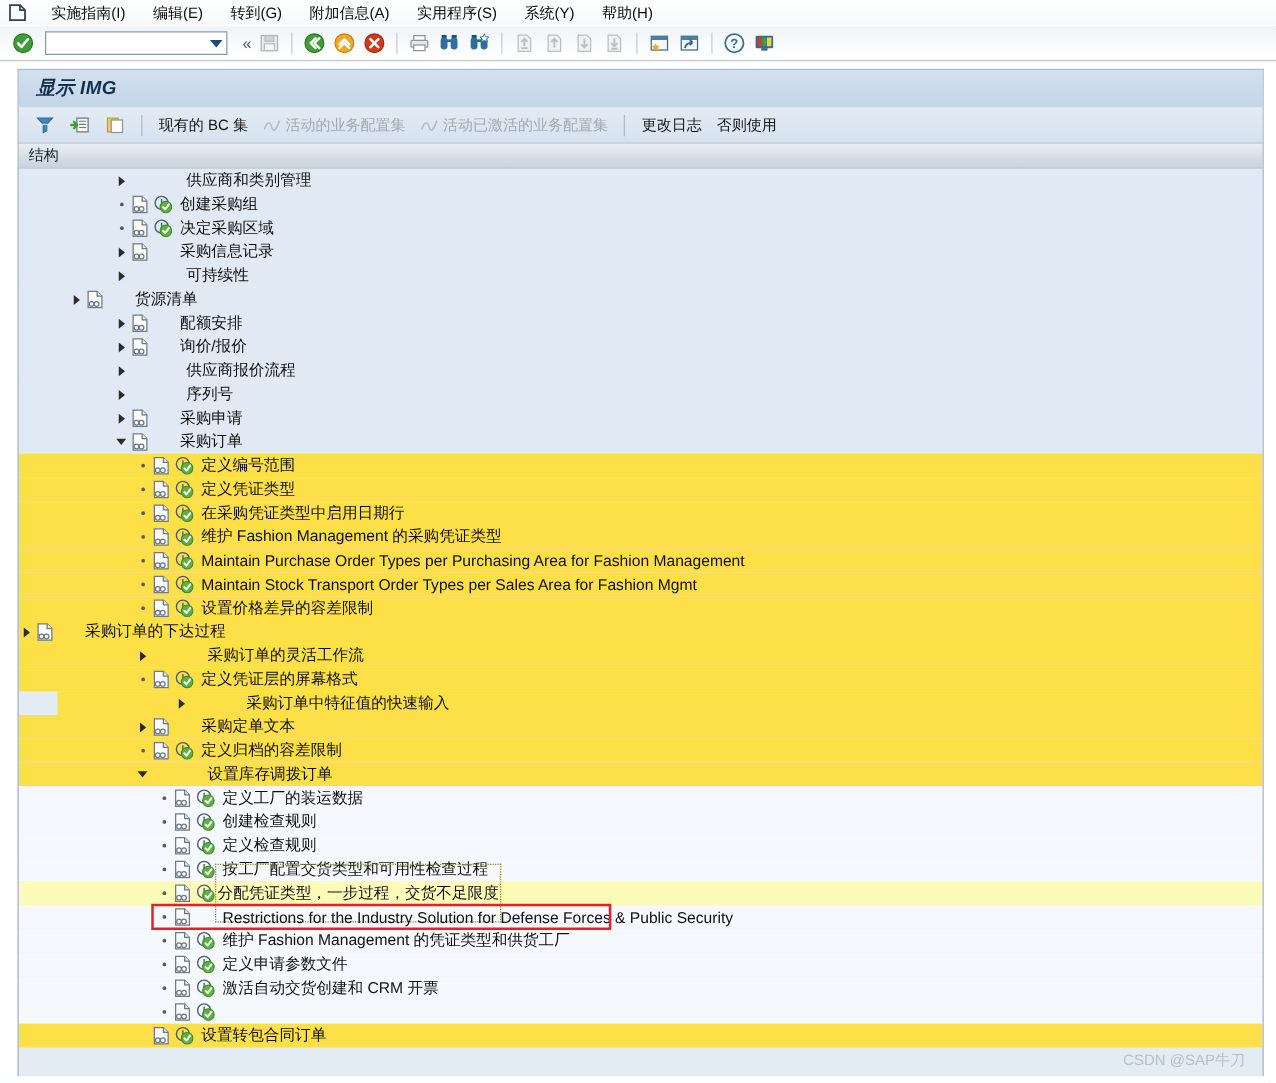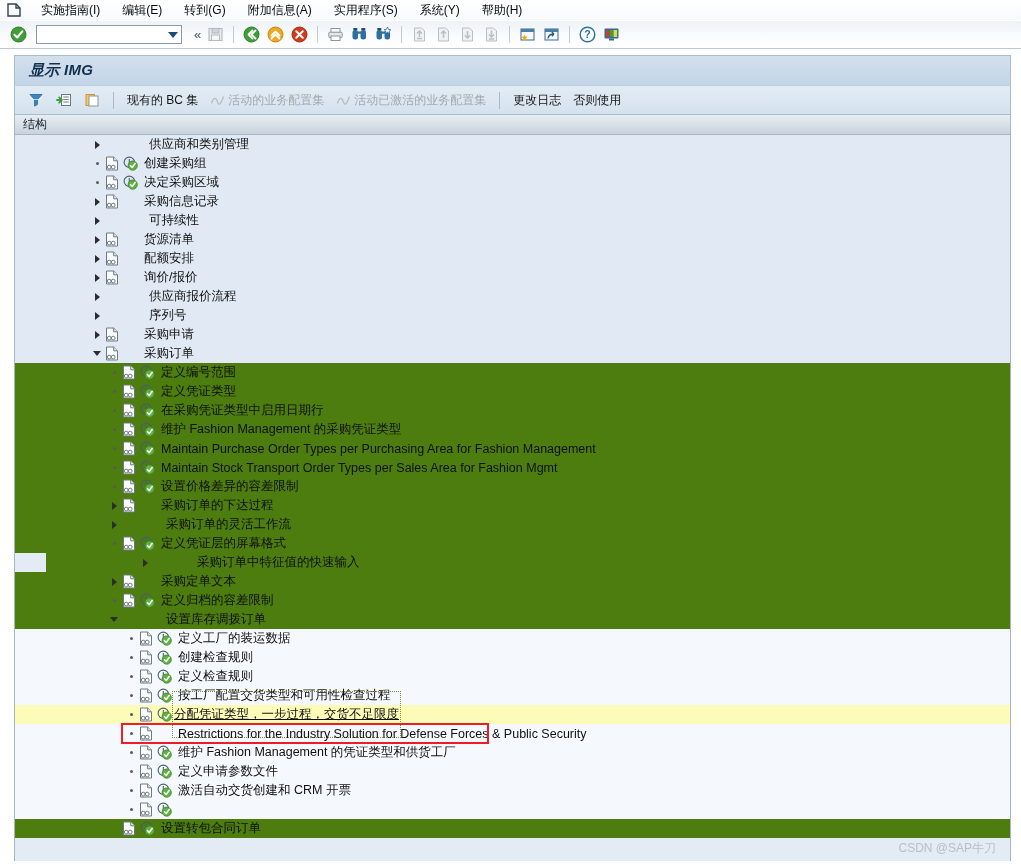--- a/index.html
+++ b/index.html
@@ -141,21 +141,21 @@
   .row {
     height: 19px;
     display: flex;
     align-items: center;
     font-size: 12.5px;
     color: #101010;
     white-space: nowrap;
     cursor: default;
   }
   .lvl-1 { background: #e1eaf4; }
-  .lvl-2 { background: #4d7c0f; }
+  .lvl-2 { background: #fde047; }
   .lvl-3 { background: #f5f9fd; }
   .row.sel { background: #fdfbb8; }
 
   .twisty {
     width: 12px; height: 19px;
     display: flex; align-items: center; justify-content: center;
     flex: 0 0 12px;
   }
   .tw-right { width:0;height:0;border-top:4px solid transparent;border-bottom:4px solid transparent;border-left:5px solid #2c2c2c; }
   .tw-down  { width:0;height:0;border-left:4px solid transparent;border-right:4px solid transparent;border-top:5px solid #2c2c2c; }
@@ -169,21 +169,20 @@
   .lbl-ind { padding-left: 10px; }
 
   .selbox {
     position: absolute;
     border: 2px solid #ee1c25;
     pointer-events: none;
   }
   .seltext {
     outline: 1px dotted #8a8a2e;
     padding: 14px 1px;
-    text-decoration: underline;
   }
 
   .watermark {
     position: absolute;
     right: 14px; bottom: 4px;
     font-size: 12px;
     color: #b7c0c9;
     pointer-events: none;
   }
 </style>
@@ -482,102 +481,102 @@
         <span class="lbl">采购信息记录</span>
       </div>
       <div class="row lvl-1" style="padding-left: 76px;">
         <span class="twisty">
           <span class="tw-right"></span>
         </span>
         <span class="ic ic-doc"></span>
         <span class="ic ic-exec"></span>
         <span class="lbl lbl-ind">可持续性</span>
       </div>
+      <div class="row lvl-1" style="padding-left: 40px;">
+        <span class="twisty">
+          <span class="tw-right"></span>
+        </span>
+        <span class="ic ic-doc">
+          <svg width="14" height="15" viewBox="0 0 14 15">
+            <path d="M1.5 1 h7.2 l3.8 3.8 v9.2 h-11 z" fill="#fbfcfc" stroke="#6d7a83" stroke-width="1"></path>
+            <path d="M8.7 1 v3.8 h3.8" fill="#e3e8ec" stroke="#6d7a83" stroke-width="1"></path>
+            <circle cx="4.2" cy="11.1" r="1.9" fill="none" stroke="#6d7a83" stroke-width="1"></circle>
+            <circle cx="8.2" cy="11.1" r="1.9" fill="none" stroke="#6d7a83" stroke-width="1"></circle>
+            <path d="M6.1 11.1 h0.2" stroke="#6d7a83" stroke-width="1"></path>
+          </svg>
+        </span>
+        <span class="ic ic-exec"></span>
+        <span class="lbl">货源清单</span>
+      </div>
       <div class="row lvl-1" style="padding-left: 76px;">
         <span class="twisty">
           <span class="tw-right"></span>
         </span>
         <span class="ic ic-doc">
           <svg width="14" height="15" viewBox="0 0 14 15">
             <path d="M1.5 1 h7.2 l3.8 3.8 v9.2 h-11 z" fill="#fbfcfc" stroke="#6d7a83" stroke-width="1"></path>
             <path d="M8.7 1 v3.8 h3.8" fill="#e3e8ec" stroke="#6d7a83" stroke-width="1"></path>
             <circle cx="4.2" cy="11.1" r="1.9" fill="none" stroke="#6d7a83" stroke-width="1"></circle>
             <circle cx="8.2" cy="11.1" r="1.9" fill="none" stroke="#6d7a83" stroke-width="1"></circle>
             <path d="M6.1 11.1 h0.2" stroke="#6d7a83" stroke-width="1"></path>
           </svg>
         </span>
         <span class="ic ic-exec"></span>
-        <span class="lbl">货源清单</span>
+        <span class="lbl">配额安排</span>
       </div>
       <div class="row lvl-1" style="padding-left: 76px;">
         <span class="twisty">
           <span class="tw-right"></span>
         </span>
         <span class="ic ic-doc">
           <svg width="14" height="15" viewBox="0 0 14 15">
             <path d="M1.5 1 h7.2 l3.8 3.8 v9.2 h-11 z" fill="#fbfcfc" stroke="#6d7a83" stroke-width="1"></path>
             <path d="M8.7 1 v3.8 h3.8" fill="#e3e8ec" stroke="#6d7a83" stroke-width="1"></path>
             <circle cx="4.2" cy="11.1" r="1.9" fill="none" stroke="#6d7a83" stroke-width="1"></circle>
             <circle cx="8.2" cy="11.1" r="1.9" fill="none" stroke="#6d7a83" stroke-width="1"></circle>
             <path d="M6.1 11.1 h0.2" stroke="#6d7a83" stroke-width="1"></path>
           </svg>
         </span>
         <span class="ic ic-exec"></span>
-        <span class="lbl">配额安排</span>
+        <span class="lbl">询价/报价</span>
       </div>
       <div class="row lvl-1" style="padding-left: 76px;">
         <span class="twisty">
           <span class="tw-right"></span>
         </span>
-        <span class="ic ic-doc">
-          <svg width="14" height="15" viewBox="0 0 14 15">
-            <path d="M1.5 1 h7.2 l3.8 3.8 v9.2 h-11 z" fill="#fbfcfc" stroke="#6d7a83" stroke-width="1"></path>
-            <path d="M8.7 1 v3.8 h3.8" fill="#e3e8ec" stroke="#6d7a83" stroke-width="1"></path>
-            <circle cx="4.2" cy="11.1" r="1.9" fill="none" stroke="#6d7a83" stroke-width="1"></circle>
-            <circle cx="8.2" cy="11.1" r="1.9" fill="none" stroke="#6d7a83" stroke-width="1"></circle>
-            <path d="M6.1 11.1 h0.2" stroke="#6d7a83" stroke-width="1"></path>
-          </svg>
-        </span>
-        <span class="ic ic-exec"></span>
-        <span class="lbl">询价/报价</span>
+        <span class="ic ic-doc"></span>
+        <span class="ic ic-exec"></span>
+        <span class="lbl lbl-ind">供应商报价流程</span>
       </div>
       <div class="row lvl-1" style="padding-left: 76px;">
         <span class="twisty">
           <span class="tw-right"></span>
         </span>
         <span class="ic ic-doc"></span>
         <span class="ic ic-exec"></span>
-        <span class="lbl lbl-ind">供应商报价流程</span>
+        <span class="lbl lbl-ind">序列号</span>
       </div>
       <div class="row lvl-1" style="padding-left: 76px;">
         <span class="twisty">
           <span class="tw-right"></span>
         </span>
-        <span class="ic ic-doc"></span>
-        <span class="ic ic-exec"></span>
-        <span class="lbl lbl-ind">序列号</span>
+        <span class="ic ic-doc">
+          <svg width="14" height="15" viewBox="0 0 14 15">
+            <path d="M1.5 1 h7.2 l3.8 3.8 v9.2 h-11 z" fill="#fbfcfc" stroke="#6d7a83" stroke-width="1"></path>
+            <path d="M8.7 1 v3.8 h3.8" fill="#e3e8ec" stroke="#6d7a83" stroke-width="1"></path>
+            <circle cx="4.2" cy="11.1" r="1.9" fill="none" stroke="#6d7a83" stroke-width="1"></circle>
+            <circle cx="8.2" cy="11.1" r="1.9" fill="none" stroke="#6d7a83" stroke-width="1"></circle>
+            <path d="M6.1 11.1 h0.2" stroke="#6d7a83" stroke-width="1"></path>
+          </svg>
+        </span>
+        <span class="ic ic-exec"></span>
+        <span class="lbl">采购申请</span>
       </div>
       <div class="row lvl-1" style="padding-left: 76px;">
         <span class="twisty">
-          <span class="tw-right"></span>
-        </span>
-        <span class="ic ic-doc">
-          <svg width="14" height="15" viewBox="0 0 14 15">
-            <path d="M1.5 1 h7.2 l3.8 3.8 v9.2 h-11 z" fill="#fbfcfc" stroke="#6d7a83" stroke-width="1"></path>
-            <path d="M8.7 1 v3.8 h3.8" fill="#e3e8ec" stroke="#6d7a83" stroke-width="1"></path>
-            <circle cx="4.2" cy="11.1" r="1.9" fill="none" stroke="#6d7a83" stroke-width="1"></circle>
-            <circle cx="8.2" cy="11.1" r="1.9" fill="none" stroke="#6d7a83" stroke-width="1"></circle>
-            <path d="M6.1 11.1 h0.2" stroke="#6d7a83" stroke-width="1"></path>
-          </svg>
-        </span>
-        <span class="ic ic-exec"></span>
-        <span class="lbl">采购申请</span>
-      </div>
-      <div class="row lvl-1" style="padding-left: 76px;">
-        <span class="twisty">
           <span class="tw-down"></span>
         </span>
         <span class="ic ic-doc">
           <svg width="14" height="15" viewBox="0 0 14 15">
             <path d="M1.5 1 h7.2 l3.8 3.8 v9.2 h-11 z" fill="#fbfcfc" stroke="#6d7a83" stroke-width="1"></path>
             <path d="M8.7 1 v3.8 h3.8" fill="#e3e8ec" stroke="#6d7a83" stroke-width="1"></path>
             <circle cx="4.2" cy="11.1" r="1.9" fill="none" stroke="#6d7a83" stroke-width="1"></circle>
             <circle cx="8.2" cy="11.1" r="1.9" fill="none" stroke="#6d7a83" stroke-width="1"></circle>
             <path d="M6.1 11.1 h0.2" stroke="#6d7a83" stroke-width="1"></path>
           </svg>
@@ -739,21 +738,21 @@
         <span class="ic ic-exec">
           <svg width="15" height="15" viewBox="0 0 15 15">
             <circle cx="6.3" cy="6.3" r="5.2" fill="none" stroke="#4a5e6c" stroke-width="1.1"></circle>
             <path d="M6.3 3.1 v3.4 h2.4" fill="none" stroke="#4a5e6c" stroke-width="1.1"></path>
             <circle cx="9.7" cy="9.6" r="4.6" fill="#5fb23f" stroke="#3d8a27" stroke-width=".9"></circle>
             <path d="M7.5 9.7 L9.2 11.4 L12.1 7.5" fill="none" stroke="#ffffff" stroke-width="1.6" stroke-linecap="round" stroke-linejoin="round"></path>
           </svg>
         </span>
         <span class="lbl">设置价格差异的容差限制</span>
       </div>
-      <div class="row lvl-2" style="padding-left: 93px;">
+      <div class="row lvl-2" style="">
         <span class="twisty">
           <span class="tw-right"></span>
         </span>
         <span class="ic ic-doc">
           <svg width="14" height="15" viewBox="0 0 14 15">
             <path d="M1.5 1 h7.2 l3.8 3.8 v9.2 h-11 z" fill="#fbfcfc" stroke="#6d7a83" stroke-width="1"></path>
             <path d="M8.7 1 v3.8 h3.8" fill="#e3e8ec" stroke="#6d7a83" stroke-width="1"></path>
             <circle cx="4.2" cy="11.1" r="1.9" fill="none" stroke="#6d7a83" stroke-width="1"></circle>
             <circle cx="8.2" cy="11.1" r="1.9" fill="none" stroke="#6d7a83" stroke-width="1"></circle>
             <path d="M6.1 11.1 h0.2" stroke="#6d7a83" stroke-width="1"></path>

